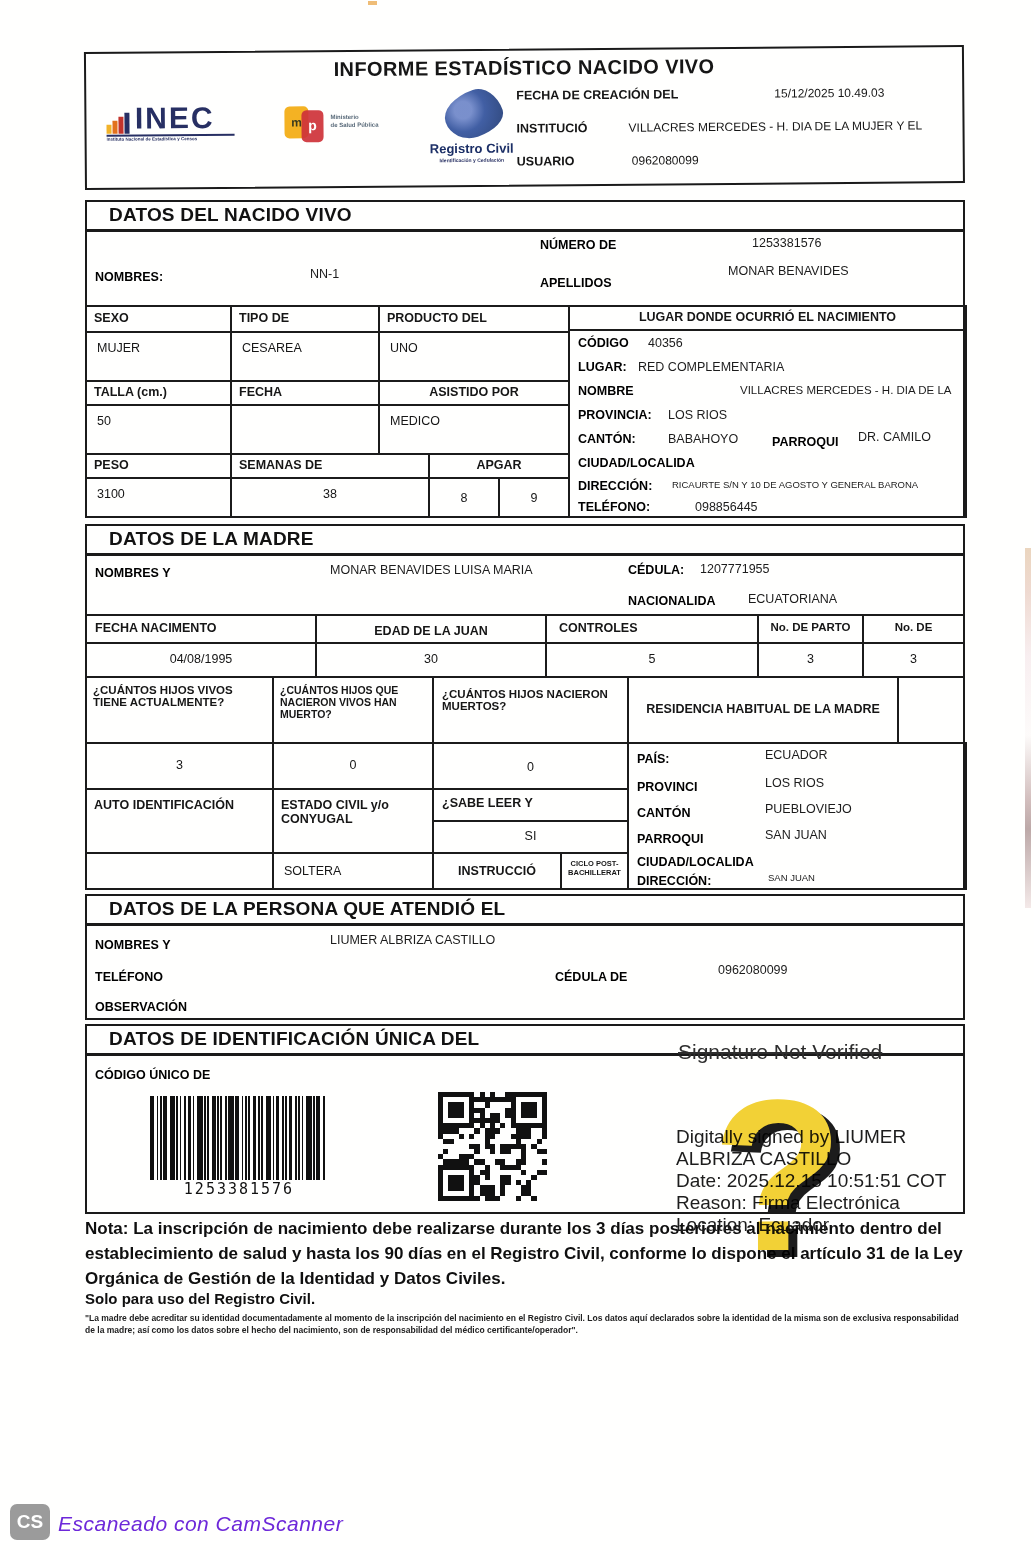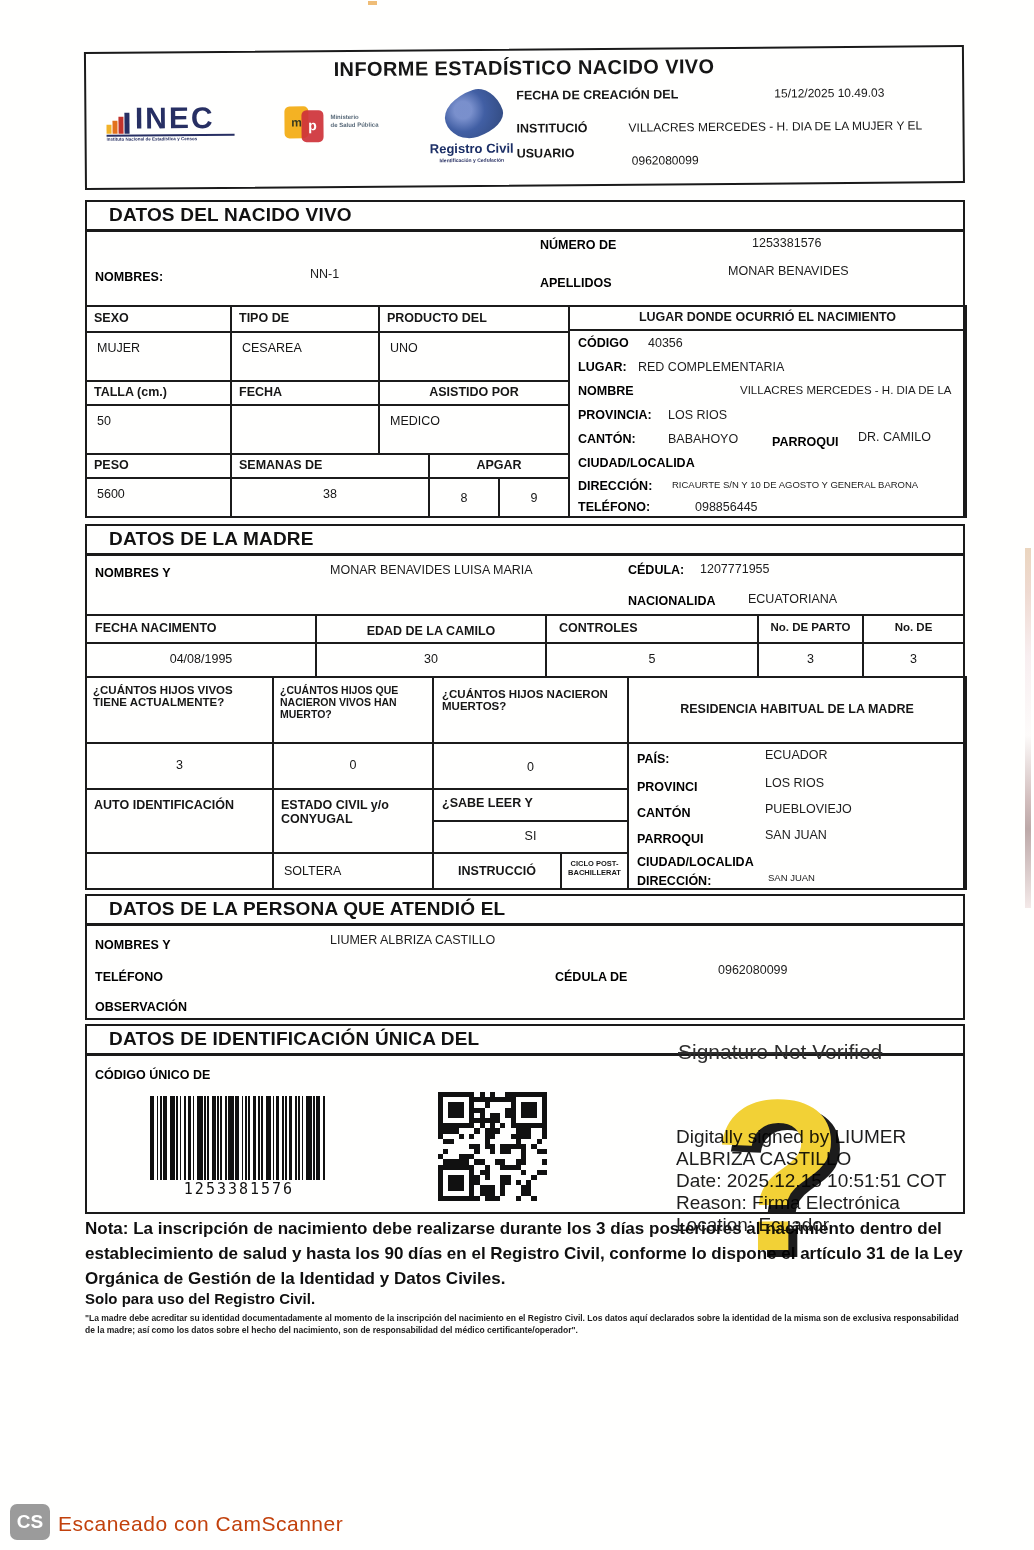--- a/index.html
+++ b/index.html
@@ -25,21 +25,21 @@
   .barcode{display:flex;align-items:stretch;}
   .barcode i{display:block;background:#101010;height:100%;}
   .qm{position:absolute;font-size:215px;font-weight:700;line-height:1;color:#f2d136;
       text-shadow:9px 7px 0 #1c1c1c;mix-blend-mode:multiply;z-index:6;}
   .sig{position:absolute;font-size:19px;line-height:21.5px;color:#1d1d1d;z-index:3;white-space:nowrap;}
   .strike{text-decoration:line-through;text-decoration-thickness:2px;}
   .nota{position:absolute;font-weight:700;font-size:17px;line-height:25px;color:#0f0f0f;z-index:2;}
   .fine{position:absolute;font-weight:700;font-size:8.5px;line-height:12px;color:#222;}
   .csbadge{position:absolute;width:40px;height:36px;background:#9b9b9b;border-radius:7px;
            color:#fff;font-weight:700;font-size:19px;text-align:center;line-height:36px;}
-  .csline{position:absolute;font-size:21px;color:#c2410c;letter-spacing:.5px;}
+  .csline{position:absolute;font-style:italic;font-size:21px;color:#6d28d9;letter-spacing:.5px;}
   .edgestrip{position:absolute;left:1025px;top:548px;width:6px;height:360px;opacity:.8;
     background:linear-gradient(180deg,rgba(209,160,110,.55) 0%,rgba(196,120,90,.35) 12%,
       rgba(226,186,196,.30) 30%,rgba(240,225,225,.18) 52%,rgba(122,62,62,.42) 70%,
       rgba(90,40,40,.5) 78%,rgba(205,158,158,.28) 100%);}
 </style>
 </head>
 <body>
 
 <div class="page">
 
@@ -68,21 +68,21 @@
          background:radial-gradient(circle at 35% 35%, #6e86c8 0 18%, #31519c 45%, #24407e 80%);
          border-radius:62% 38% 55% 45% / 48% 62% 38% 52%;transform:rotate(-18deg);opacity:.92;"></i>
       <div class="abs" style="left:0;top:50px;width:110px;text-align:center;font-weight:700;font-size:13px;color:#1c2f66;">Registro Civil</div>
       <div class="abs tiny" style="left:0;top:66px;width:110px;text-align:center;font-size:5px;">Identificación y Cedulación</div>
     </div>
 
     <div class="hlabel" style="left:430px;top:38px;">FECHA DE CREACIÓN DEL</div>
     <div class="hval" style="left:688px;top:38px;">15/12/2025 10.49.03</div>
     <div class="hlabel" style="left:430px;top:71px;">INSTITUCIÓ</div>
     <div class="hval" style="left:542px;top:71px;">VILLACRES MERCEDES - H. DIA DE LA MUJER Y EL</div>
-    <div class="hlabel" style="left:430px;top:96px;">USUARIO</div>
+    <div class="hlabel" style="left:430px;top:104px;">USUARIO</div>
     <div class="hval" style="left:545px;top:104px;">0962080099</div>
   </div>
 
   <div class="box" style="left:85px;top:200px;width:880px;height:318px;"></div>
   <div class="band" style="left:85px;top:200px;width:880px;height:32px;line-height:30px;">DATOS DEL NACIDO VIVO</div>
 
   <div class="l" style="left:540px;top:238px;">NÚMERO DE</div>
   <div class="v" style="left:752px;top:236px;">1253381576</div>
   <div class="l" style="left:95px;top:270px;">NOMBRES:</div>
   <div class="v" style="left:310px;top:267px;">NN-1</div>
@@ -98,21 +98,21 @@
 
   <div class="cell h" style="left:85px;top:380px;width:147px;height:26px;padding:3px 0 0 7px;">TALLA (cm.)</div>
   <div class="cell h" style="left:230px;top:380px;width:150px;height:26px;padding:3px 0 0 7px;">FECHA</div>
   <div class="cell h c" style="left:378px;top:380px;width:192px;height:26px;padding-top:3px;">ASISTIDO POR</div>
   <div class="cell" style="left:85px;top:404px;width:147px;height:51px;padding:8px 0 0 10px;">50</div>
   <div class="cell" style="left:378px;top:404px;width:192px;height:51px;padding:8px 0 0 10px;">MEDICO</div>
 
   <div class="cell h" style="left:85px;top:453px;width:147px;height:26px;padding:3px 0 0 7px;">PESO</div>
   <div class="cell h" style="left:230px;top:453px;width:200px;height:26px;padding:3px 0 0 7px;">SEMANAS DE</div>
   <div class="cell h c" style="left:428px;top:453px;width:142px;height:26px;padding-top:3px;">APGAR</div>
-  <div class="cell" style="left:85px;top:477px;width:147px;height:41px;padding:8px 0 0 10px;">5600</div>
+  <div class="cell" style="left:85px;top:477px;width:147px;height:41px;padding:8px 0 0 10px;">3100</div>
   <div class="cell c" style="left:230px;top:477px;width:200px;height:41px;padding-top:8px;">38</div>
   <div class="cell c" style="left:428px;top:477px;width:72px;height:41px;padding-top:12px;">8</div>
   <div class="cell c" style="left:498px;top:477px;width:72px;height:41px;padding-top:12px;">9</div>
 
   <div class="cell" style="left:568px;top:305px;width:399px;height:213px;"></div>
   <div class="cell h c" style="left:568px;top:305px;width:399px;height:26px;padding-top:3px;">LUGAR DONDE OCURRIÓ EL NACIMIENTO</div>
   <div class="l" style="left:578px;top:336px;">CÓDIGO</div>
   <div class="v" style="left:648px;top:336px;">40356</div>
   <div class="l" style="left:578px;top:360px;">LUGAR:</div>
   <div class="v" style="left:638px;top:360px;">RED COMPLEMENTARIA</div>
@@ -134,34 +134,34 @@
   <div class="band" style="left:85px;top:524px;width:880px;height:32px;line-height:30px;">DATOS DE LA MADRE</div>
 
   <div class="l" style="left:95px;top:566px;">NOMBRES Y</div>
   <div class="v" style="left:330px;top:563px;">MONAR BENAVIDES LUISA MARIA</div>
   <div class="l" style="left:628px;top:563px;">CÉDULA:</div>
   <div class="v" style="left:700px;top:562px;">1207771955</div>
   <div class="l" style="left:628px;top:594px;">NACIONALIDA</div>
   <div class="v" style="left:748px;top:592px;">ECUATORIANA</div>
 
   <div class="cell h" style="left:85px;top:614px;width:232px;height:30px;padding:5px 0 0 8px;">FECHA NACIMENTO</div>
-  <div class="cell h c" style="left:315px;top:614px;width:232px;height:30px;padding-top:8px;">EDAD DE LA CAMILO</div>
+  <div class="cell h c" style="left:315px;top:614px;width:232px;height:30px;padding-top:8px;">EDAD DE LA JUAN</div>
   <div class="cell h" style="left:545px;top:614px;width:214px;height:30px;padding:5px 0 0 12px;">CONTROLES</div>
   <div class="cell h c" style="left:757px;top:614px;width:107px;height:30px;padding-top:5px;font-size:11.5px;">No. DE PARTO</div>
   <div class="cell h c" style="left:862px;top:614px;width:103px;height:30px;padding-top:5px;font-size:11.5px;">No. DE</div>
   <div class="cell c" style="left:85px;top:642px;width:232px;height:36px;padding-top:8px;">04/08/1995</div>
   <div class="cell c" style="left:315px;top:642px;width:232px;height:36px;padding-top:8px;">30</div>
   <div class="cell c" style="left:545px;top:642px;width:214px;height:36px;padding-top:8px;">5</div>
   <div class="cell c" style="left:757px;top:642px;width:107px;height:36px;padding-top:8px;">3</div>
   <div class="cell c" style="left:862px;top:642px;width:103px;height:36px;padding-top:8px;">3</div>
 
   <div class="cell h" style="left:85px;top:676px;width:189px;height:68px;padding:6px 4px 0 6px;font-size:11.5px;white-space:normal;">¿CUÁNTOS HIJOS VIVOS TIENE ACTUALMENTE?</div>
   <div class="cell h" style="left:272px;top:676px;width:162px;height:68px;padding:6px 4px 0 6px;font-size:10.5px;white-space:normal;">¿CUÁNTOS HIJOS QUE NACIERON VIVOS HAN MUERTO?</div>
   <div class="cell h" style="left:432px;top:676px;width:197px;height:68px;padding:10px 8px 0 8px;font-size:11.5px;white-space:normal;">¿CUÁNTOS HIJOS NACIERON MUERTOS?</div>
-  <div class="cell h c" style="left:627px;top:676px;width:340px;height:68px;line-height:62px;">RESIDENCIA HABITUAL DE LA MADRE</div>
+  <div class="cell h c" style="left:627px;top:676px;width:272px;height:68px;line-height:62px;">RESIDENCIA HABITUAL DE LA MADRE</div>
   <div class="cell c" style="left:85px;top:742px;width:189px;height:48px;padding-top:14px;">3</div>
   <div class="cell c" style="left:272px;top:742px;width:162px;height:48px;padding-top:14px;">0</div>
   <div class="cell c" style="left:432px;top:742px;width:197px;height:48px;padding-top:16px;">0</div>
 
   <div class="cell" style="left:627px;top:742px;width:340px;height:148px;"></div>
   <div class="l" style="left:637px;top:752px;">PAÍS:</div>
   <div class="v" style="left:765px;top:748px;">ECUADOR</div>
   <div class="l" style="left:637px;top:780px;">PROVINCI</div>
   <div class="v" style="left:765px;top:776px;">LOS RIOS</div>
   <div class="l" style="left:637px;top:806px;">CANTÓN</div>

